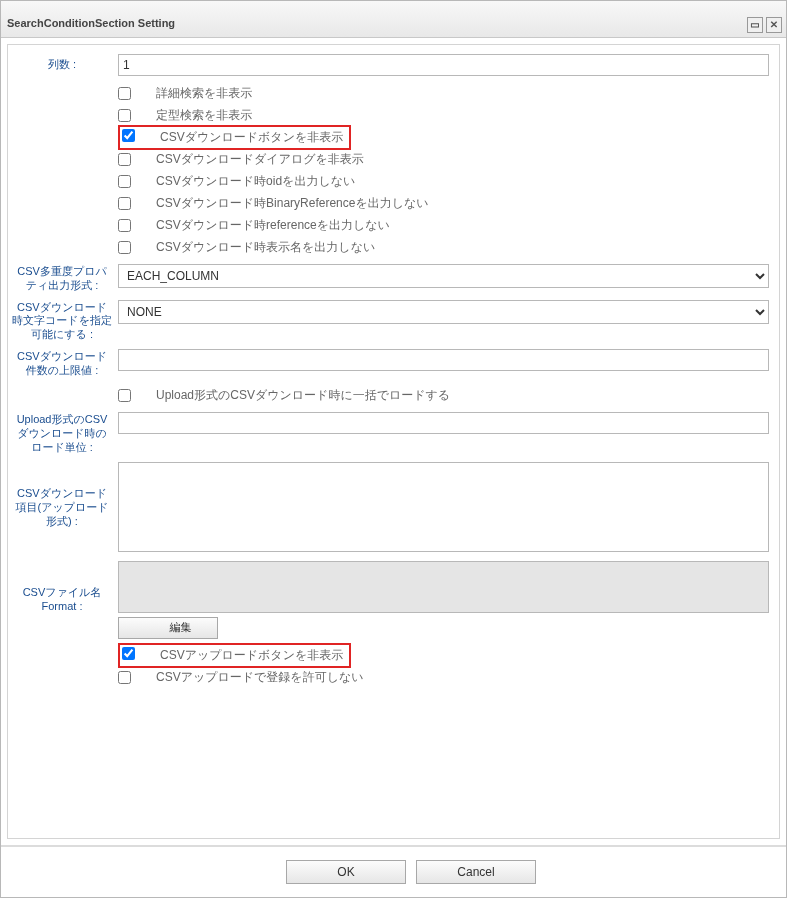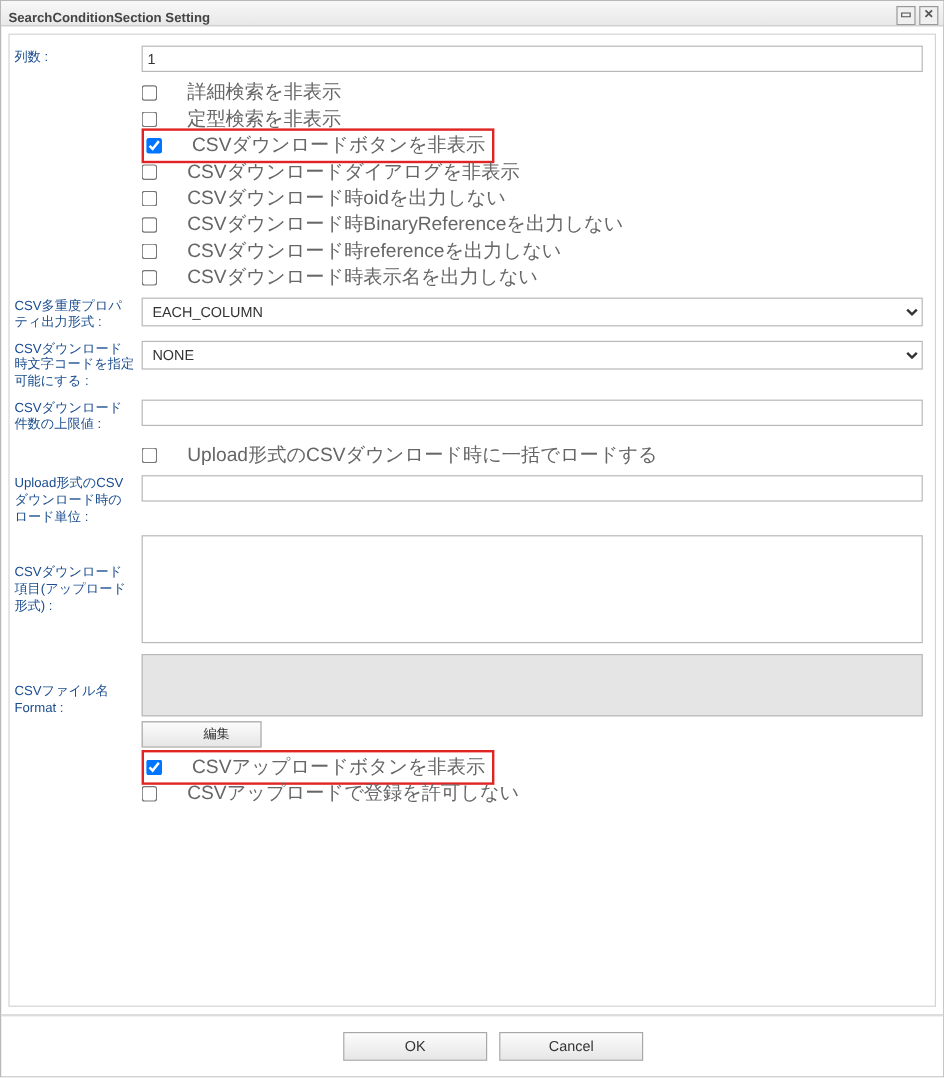--- a/index.html
+++ b/index.html
@@ -16,22 +16,22 @@
     box-sizing: border-box;
     display: flex;
     flex-direction: column;
     background: #fff;
   }
   .titlebar {
     height: 20px;
     background: linear-gradient(#f8f8f8,#e8e8e8);
     border-bottom: 1px solid #c8c8c8;
     display: flex;
-    align-items: flex-end;
-    padding: 0 4px 0 6px;
+    align-items: flex-start;
+    padding: 16px 4px 0 6px;
     font-size: 11px;
     color: #444;
     font-weight: bold;
   }
   .titlebar .spacer { flex: 1; }
   .titlebar .winbtn {
     width: 14px; height: 14px;
     border: 1px solid #999;
     background: #f0f0f0;
     margin-left: 3px;
@@ -61,21 +61,21 @@
     box-sizing: border-box;
   }
   
   .form-scroll::-webkit-scrollbar { width: 16px; background: #f0f0f0; border-left:1px solid #ddd;}
   .form-scroll::-webkit-scrollbar-thumb { background: #cfcfcf; border:1px solid #aaa;}
   .form-scroll::-webkit-scrollbar-button { height:16px; background:#e8e8e8; border:1px solid #bbb; }
 
   table.form { width: 100%; border-collapse: collapse; }
   td.lbl {
     width: 100px;
-    text-align: left;
+    text-align: center;
     vertical-align: top;
     padding: 4px 2px 4px 4px;
     color: #1a4d8f;
     font-size: 11px;
     line-height: 1.25;
   }
   td.lbl.mid { vertical-align: middle; }
   td.fld {
     padding: 3px 4px 3px 4px;
     vertical-align: top;
@@ -93,26 +93,26 @@
   select.full { height: 24px; }
   .cbrow {
     display: flex;
     align-items: center;
     height: 22px;
     gap: 4px;
   }
   .cbrow input[type=checkbox] {
     width: 13px; height: 13px; margin:0;
   }
-  .cbrow label { color: #666; font-size: 16px; padding-left: 21px; }
+  .cbrow label { color: #666; font-size: 12px; padding-left: 21px; }
   .highlight {
     display: inline-flex;
     border: 2px solid #e02424;
     padding: 2px 6px 2px 2px;
-    align-items: center;
+    align-items: flex-start;
     gap: 4px;
     box-sizing: border-box;
   }
   textarea.full {
     width: 100%;
     box-sizing: border-box;
     border: 1px solid #b8b8b8;
     padding: 2px 4px;
     font-size: 12px;
     resize: none;

